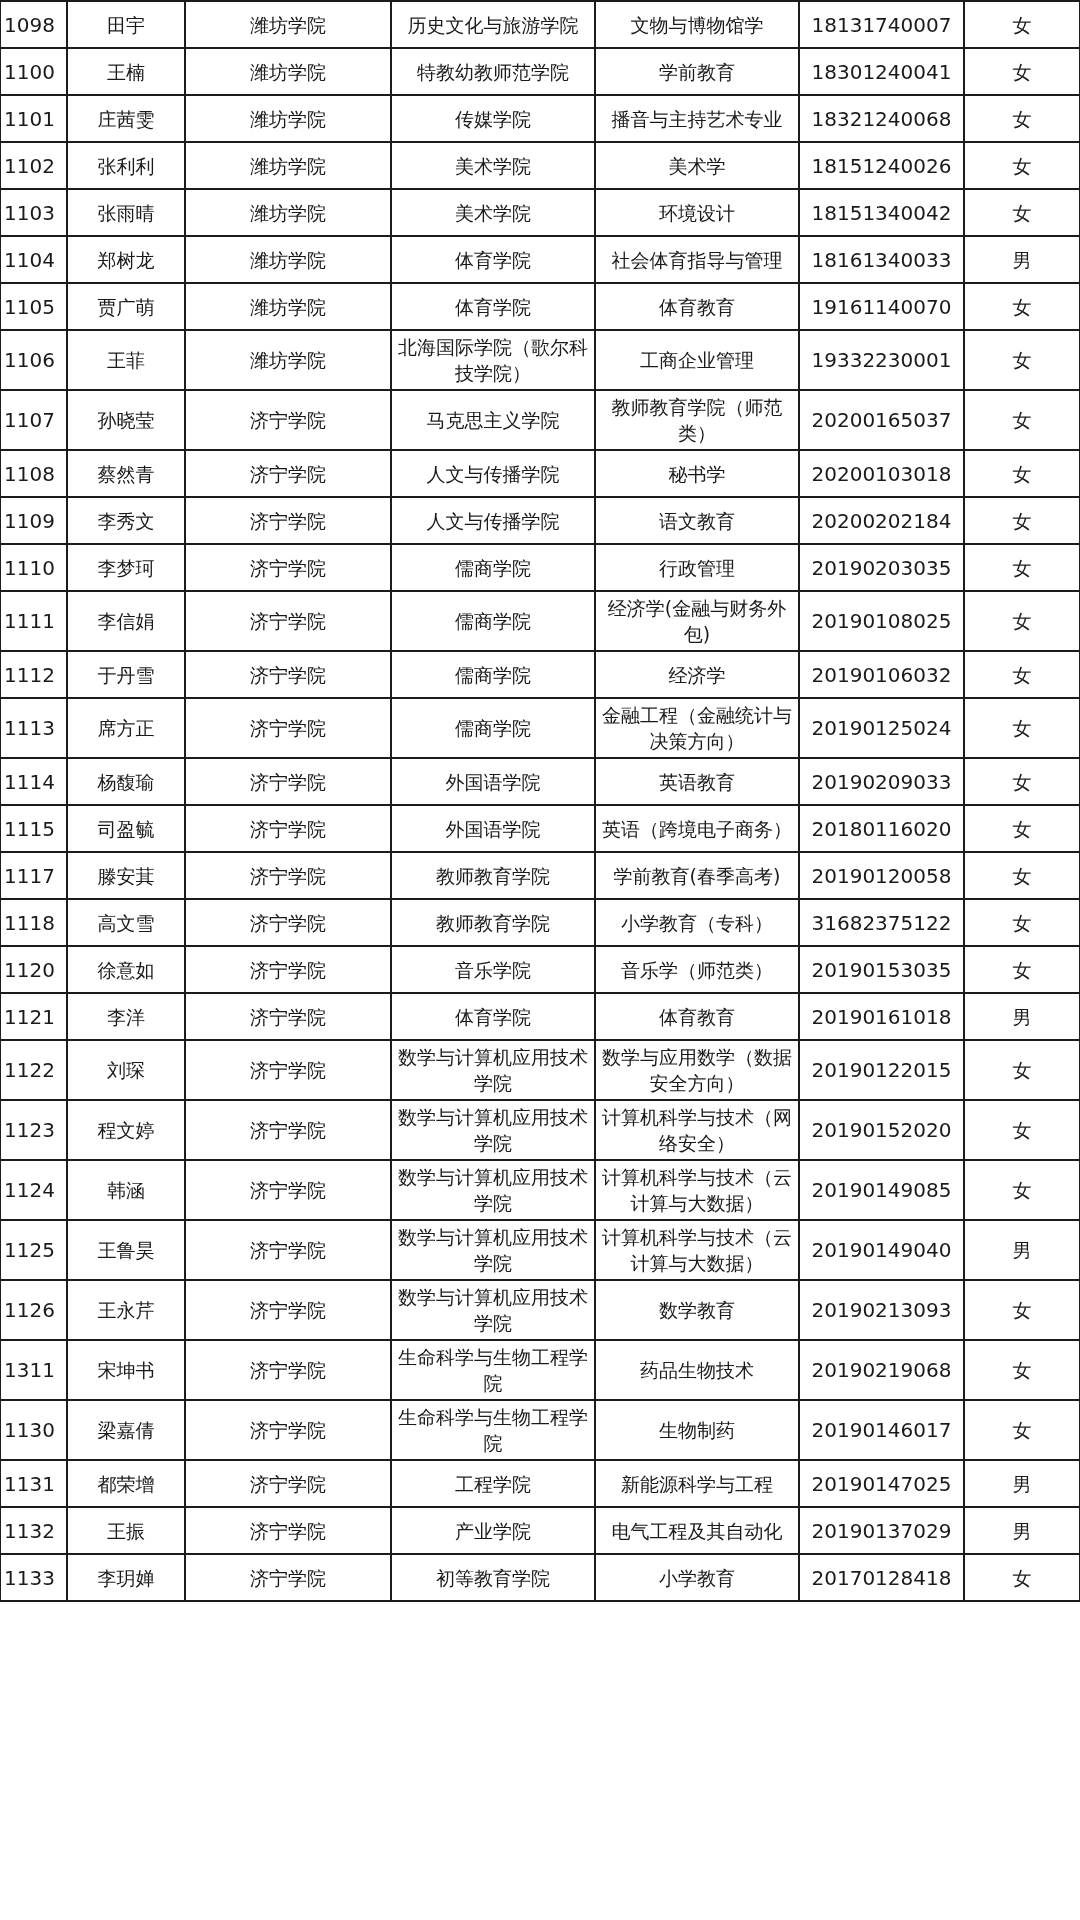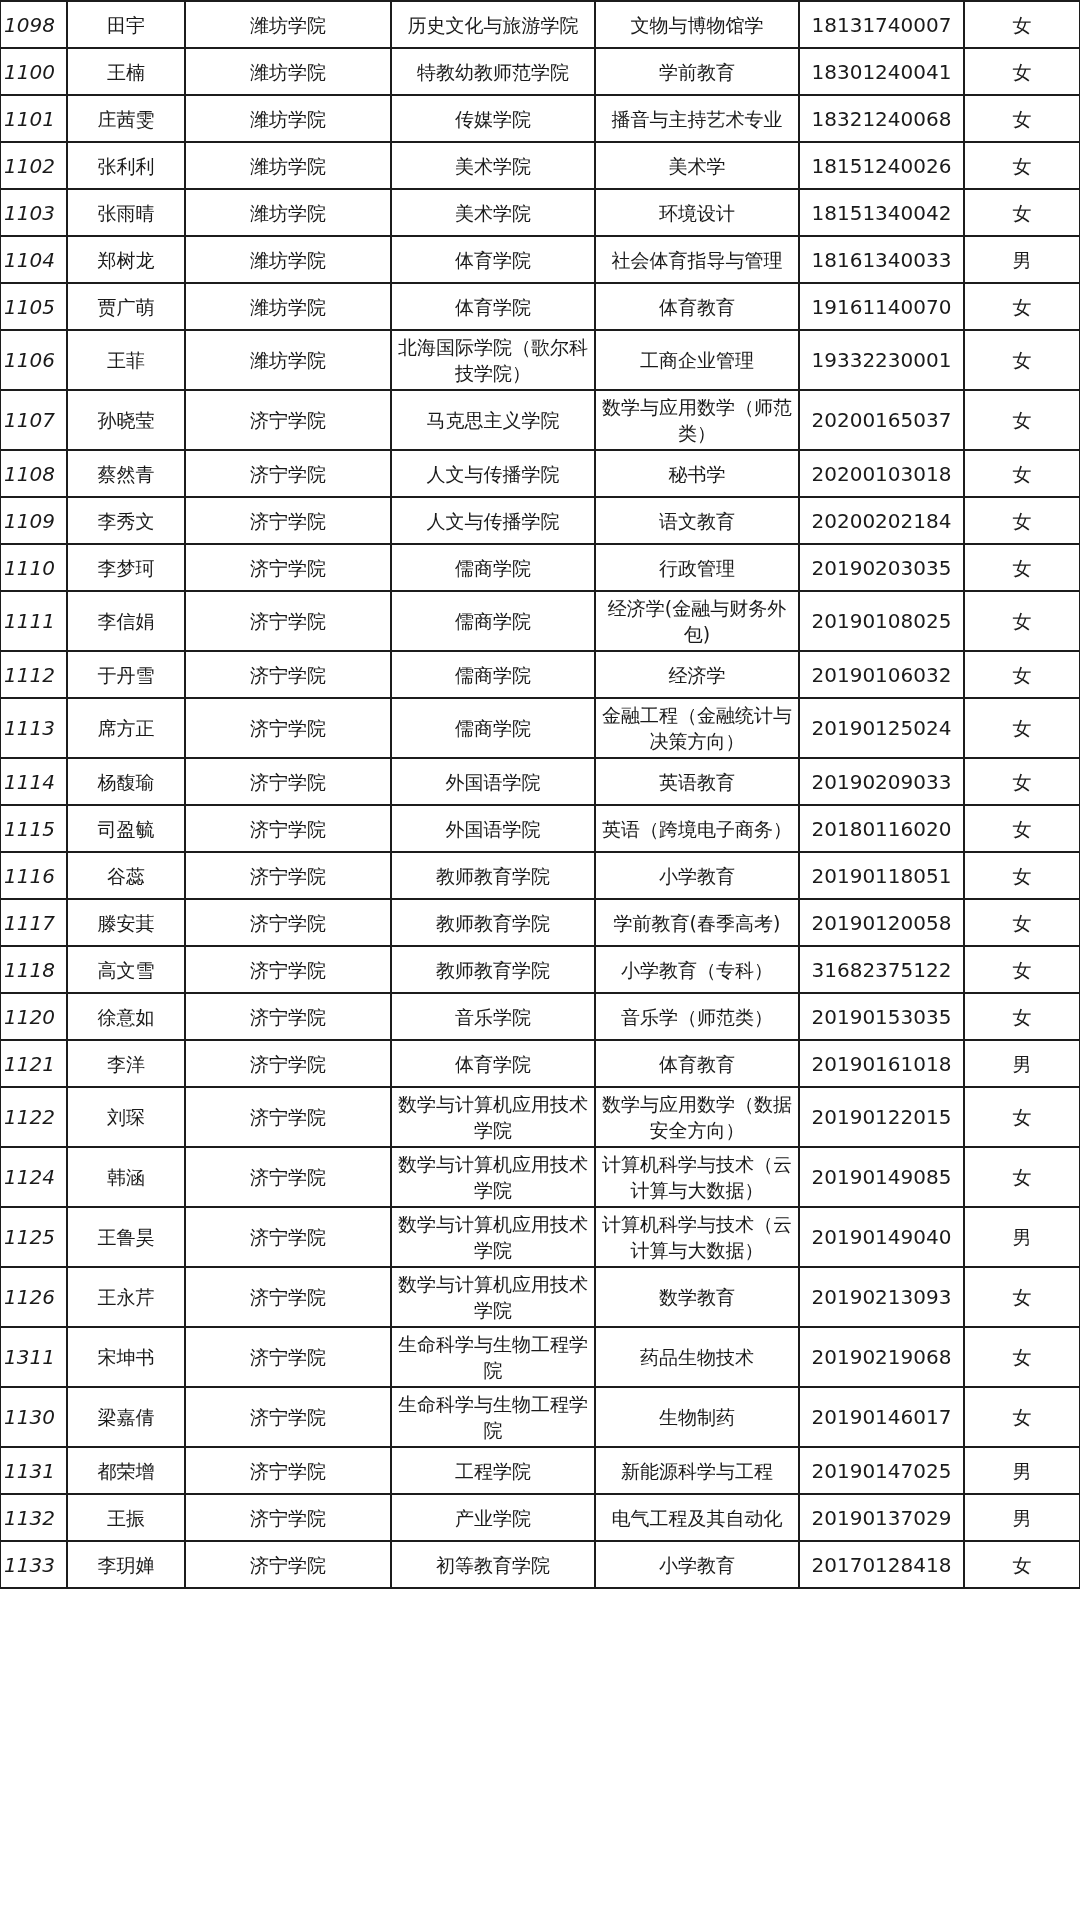--- a/index.html
+++ b/index.html
@@ -2,21 +2,21 @@
 <html><head>
 <meta charset="utf-8">
 <style>
   html, body { margin: 0; padding: 0; background: #ffffff; }
   body { width: 1080px; height: 1920px; overflow: hidden; position: relative;
          font-family: "DejaVu Sans", "Liberation Sans", sans-serif; color: #1a1a1a; }
   table.roster { position: absolute; left: -1px; top: 0; border-collapse: collapse; table-layout: fixed;
                  width: 1080px; }
   table.roster td { border: 2px solid #1c1c1c; text-align: center; vertical-align: middle;
                     font-size: 19px; line-height: 26px; padding: 0 4px; overflow: hidden; }
-  table.roster td.c-no { text-align: left; padding-left: 3px; font-size: 20px; font-style: italic; }
+  table.roster td.c-no { text-align: left; padding-left: 3px; font-size: 20px; }
   table.roster td.c-id { font-size: 20px; }
   table.roster tr.single td { height: 45px; }
   table.roster tr.double td { height: 58px; }
   col.w-no { width: 67px; }
   col.w-name { width: 118px; }
   col.w-school { width: 206px; }
   col.w-college { width: 204px; }
   col.w-major { width: 204px; }
   col.w-id { width: 165px; }
   col.w-gender { width: 116px; }
@@ -105,21 +105,21 @@
         <td class="c-college">北海国际学院（歌尔科技学院）</td>
         <td class="c-major">工商企业管理</td>
         <td class="c-id">19332230001</td>
         <td class="c-gender">女</td>
       </tr>
       <tr class="double">
         <td class="c-no">1107</td>
         <td class="c-name">孙晓莹</td>
         <td class="c-school">济宁学院</td>
         <td class="c-college">马克思主义学院</td>
-        <td class="c-major">数学与应用数学（师范类）</td>
+        <td class="c-major">教师教育学院（师范类）</td>
         <td class="c-id">20200165037</td>
         <td class="c-gender">女</td>
       </tr>
       <tr class="single">
         <td class="c-no">1108</td>
         <td class="c-name">蔡然青</td>
         <td class="c-school">济宁学院</td>
         <td class="c-college">人文与传播学院</td>
         <td class="c-major">秘书学</td>
         <td class="c-id">20200103018</td>
@@ -182,29 +182,20 @@
       <tr class="single">
         <td class="c-no">1115</td>
         <td class="c-name">司盈毓</td>
         <td class="c-school">济宁学院</td>
         <td class="c-college">外国语学院</td>
         <td class="c-major">英语（跨境电子商务）</td>
         <td class="c-id">20180116020</td>
         <td class="c-gender">女</td>
       </tr>
       <tr class="single">
-        <td class="c-no">1116</td>
-        <td class="c-name">谷蕊</td>
-        <td class="c-school">济宁学院</td>
-        <td class="c-college">教师教育学院</td>
-        <td class="c-major">小学教育</td>
-        <td class="c-id">20190118051</td>
-        <td class="c-gender">女</td>
-      </tr>
-      <tr class="single">
         <td class="c-no">1117</td>
         <td class="c-name">滕安萁</td>
         <td class="c-school">济宁学院</td>
         <td class="c-college">教师教育学院</td>
         <td class="c-major">学前教育(春季高考)</td>
         <td class="c-id">20190120058</td>
         <td class="c-gender">女</td>
       </tr>
       <tr class="single">
         <td class="c-no">1118</td>
@@ -233,20 +224,29 @@
         <td class="c-id">20190161018</td>
         <td class="c-gender">男</td>
       </tr>
       <tr class="double">
         <td class="c-no">1122</td>
         <td class="c-name">刘琛</td>
         <td class="c-school">济宁学院</td>
         <td class="c-college">数学与计算机应用技术学院</td>
         <td class="c-major">数学与应用数学（数据安全方向）</td>
         <td class="c-id">20190122015</td>
+        <td class="c-gender">女</td>
+      </tr>
+      <tr class="double">
+        <td class="c-no">1123</td>
+        <td class="c-name">程文婷</td>
+        <td class="c-school">济宁学院</td>
+        <td class="c-college">数学与计算机应用技术学院</td>
+        <td class="c-major">计算机科学与技术（网络安全）</td>
+        <td class="c-id">20190152020</td>
         <td class="c-gender">女</td>
       </tr>
       <tr class="double">
         <td class="c-no">1124</td>
         <td class="c-name">韩涵</td>
         <td class="c-school">济宁学院</td>
         <td class="c-college">数学与计算机应用技术学院</td>
         <td class="c-major">计算机科学与技术（云计算与大数据）</td>
         <td class="c-id">20190149085</td>
         <td class="c-gender">女</td>

